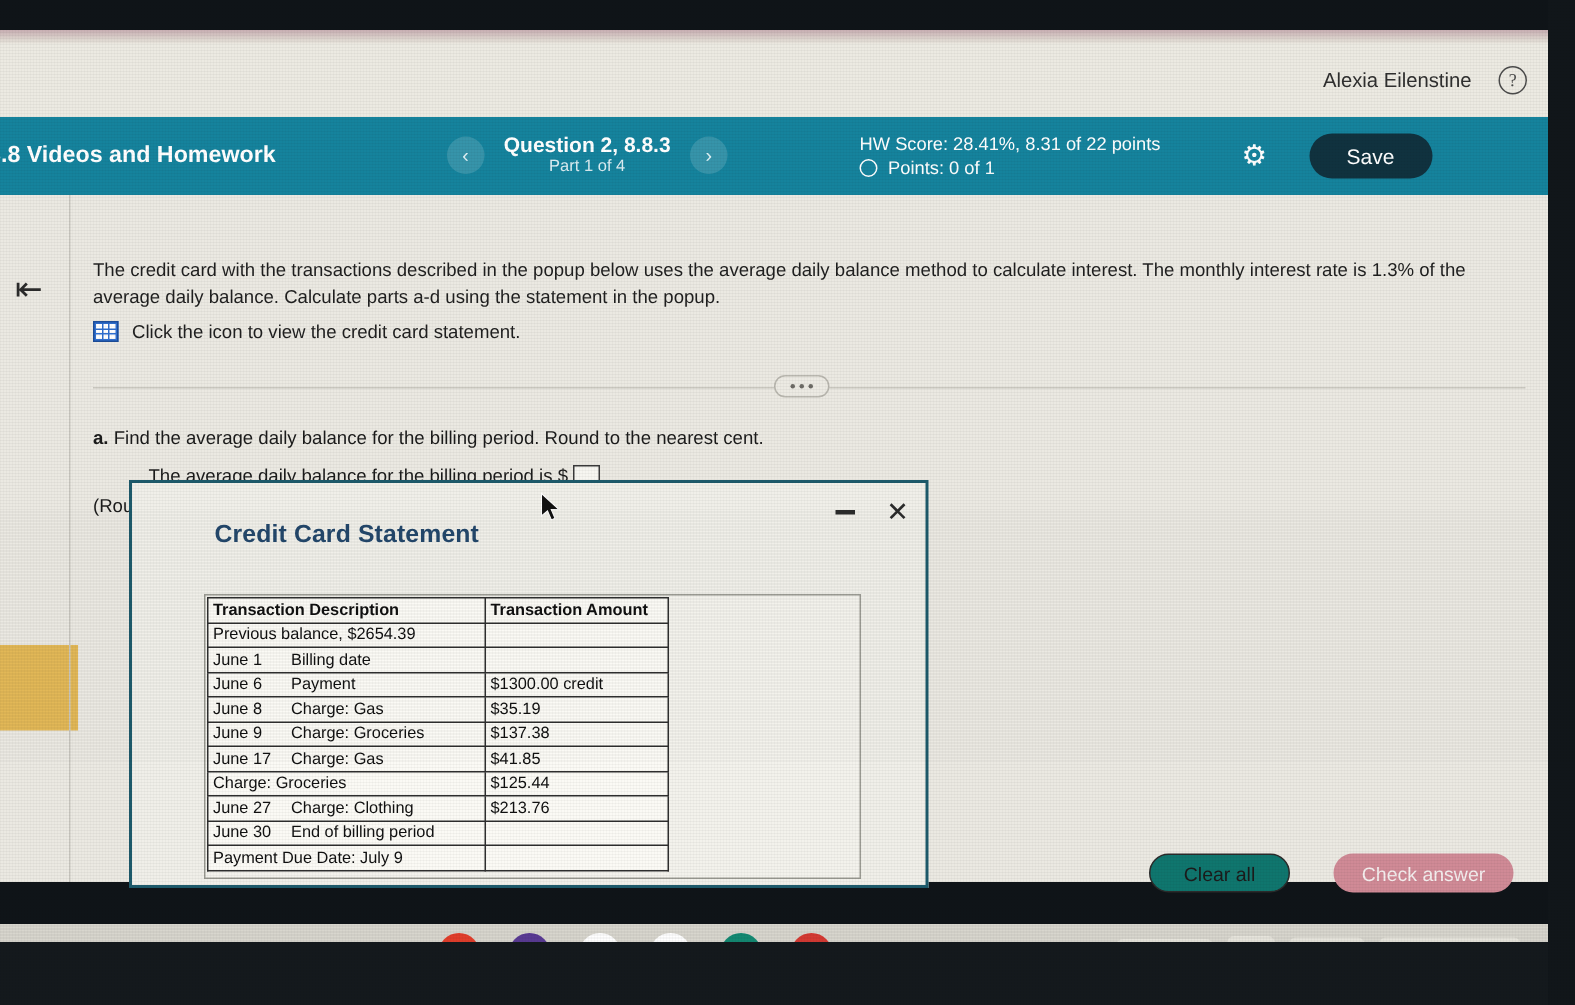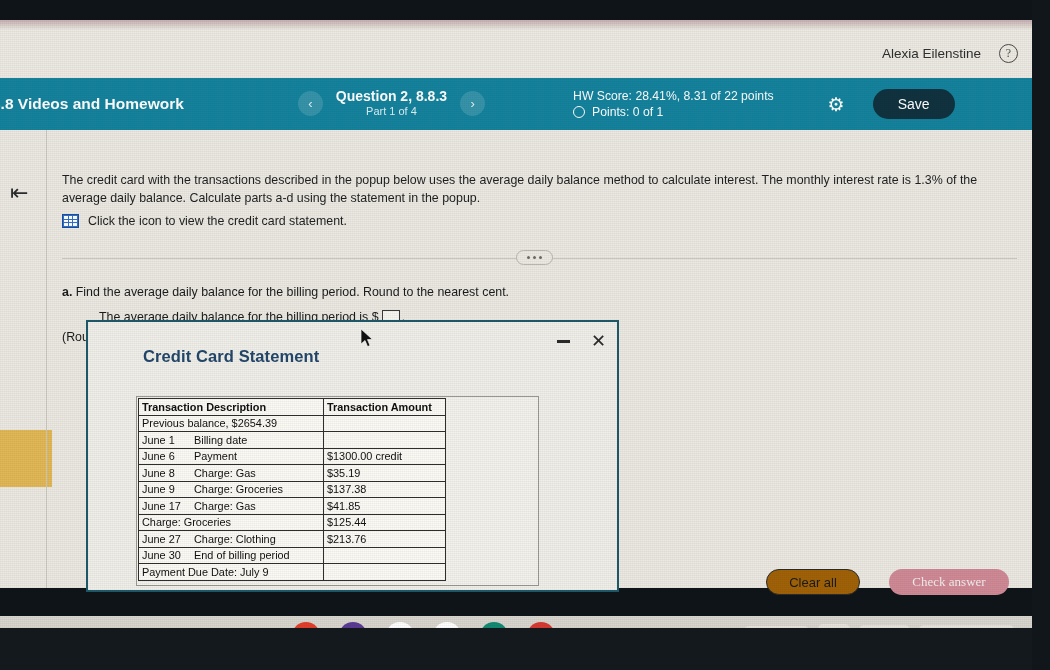--- a/index.html
+++ b/index.html
@@ -215,21 +215,21 @@
   }
   .minbtn { width:13px;height:3px;background:#2b2b2b;}
   .closebtn { font-size:18px; color:#2b2b2b; line-height:1; font-weight:300;}
   #popup .poptitle {
     position:absolute; left:55px; top:25px;
     font-size:16.5px; color:#23476b; font-weight:bold;
     letter-spacing:.1px;
   }
   #stmtbox {
     position:absolute; left:48px; top:74px;
-    width:403px; height:190px;
+    width:438px; height:190px;
     border:1px solid #9a9a92;
     background:#f3f2ec;
   }
   table.stmt {
     position:absolute; left:1px; top:1px;
     border-collapse:collapse;
     font-size:10.9px; color:#101010;
     background:#fbfaf5;
     width:308px;
   }
@@ -244,31 +244,31 @@
   }
   table.stmt th { font-weight:bold; font-size:10.9px;}
   table.stmt .c1 { width:185px; }
   table.stmt .c2 { width:122px; }
   table.stmt .dt { display:inline-block; width:52px; }
 
   
   #clearBtn {
     position:absolute; left:766px; top:541px;
     width:94px; height:26px; border-radius:14px;
-    border:1.3px solid #2b2b2b; background:#a16207;
+    border:1.3px solid #2b2b2b; background:#0f766e;
     color:#1b1b1b; font-size:13px;
     font-family:"Liberation Sans", sans-serif;
     z-index:25;
   }
   #checkBtn {
     position:absolute; left:889px; top:541px;
     width:120px; height:26px; border-radius:14px;
     border:none; background:#d08a96;
     color:#f4eeee; font-size:13px;
-    font-family:Liberation Serif, serif;
+    font-family:Liberation Sans, sans-serif;
     z-index:25;
   }
 
   
   #taskbar {
     position:absolute; left:0; top:588px;
     width:1032px; height:40px;
     background:#d8d6ce;
     z-index:40;
     display:flex; align-items:center;

